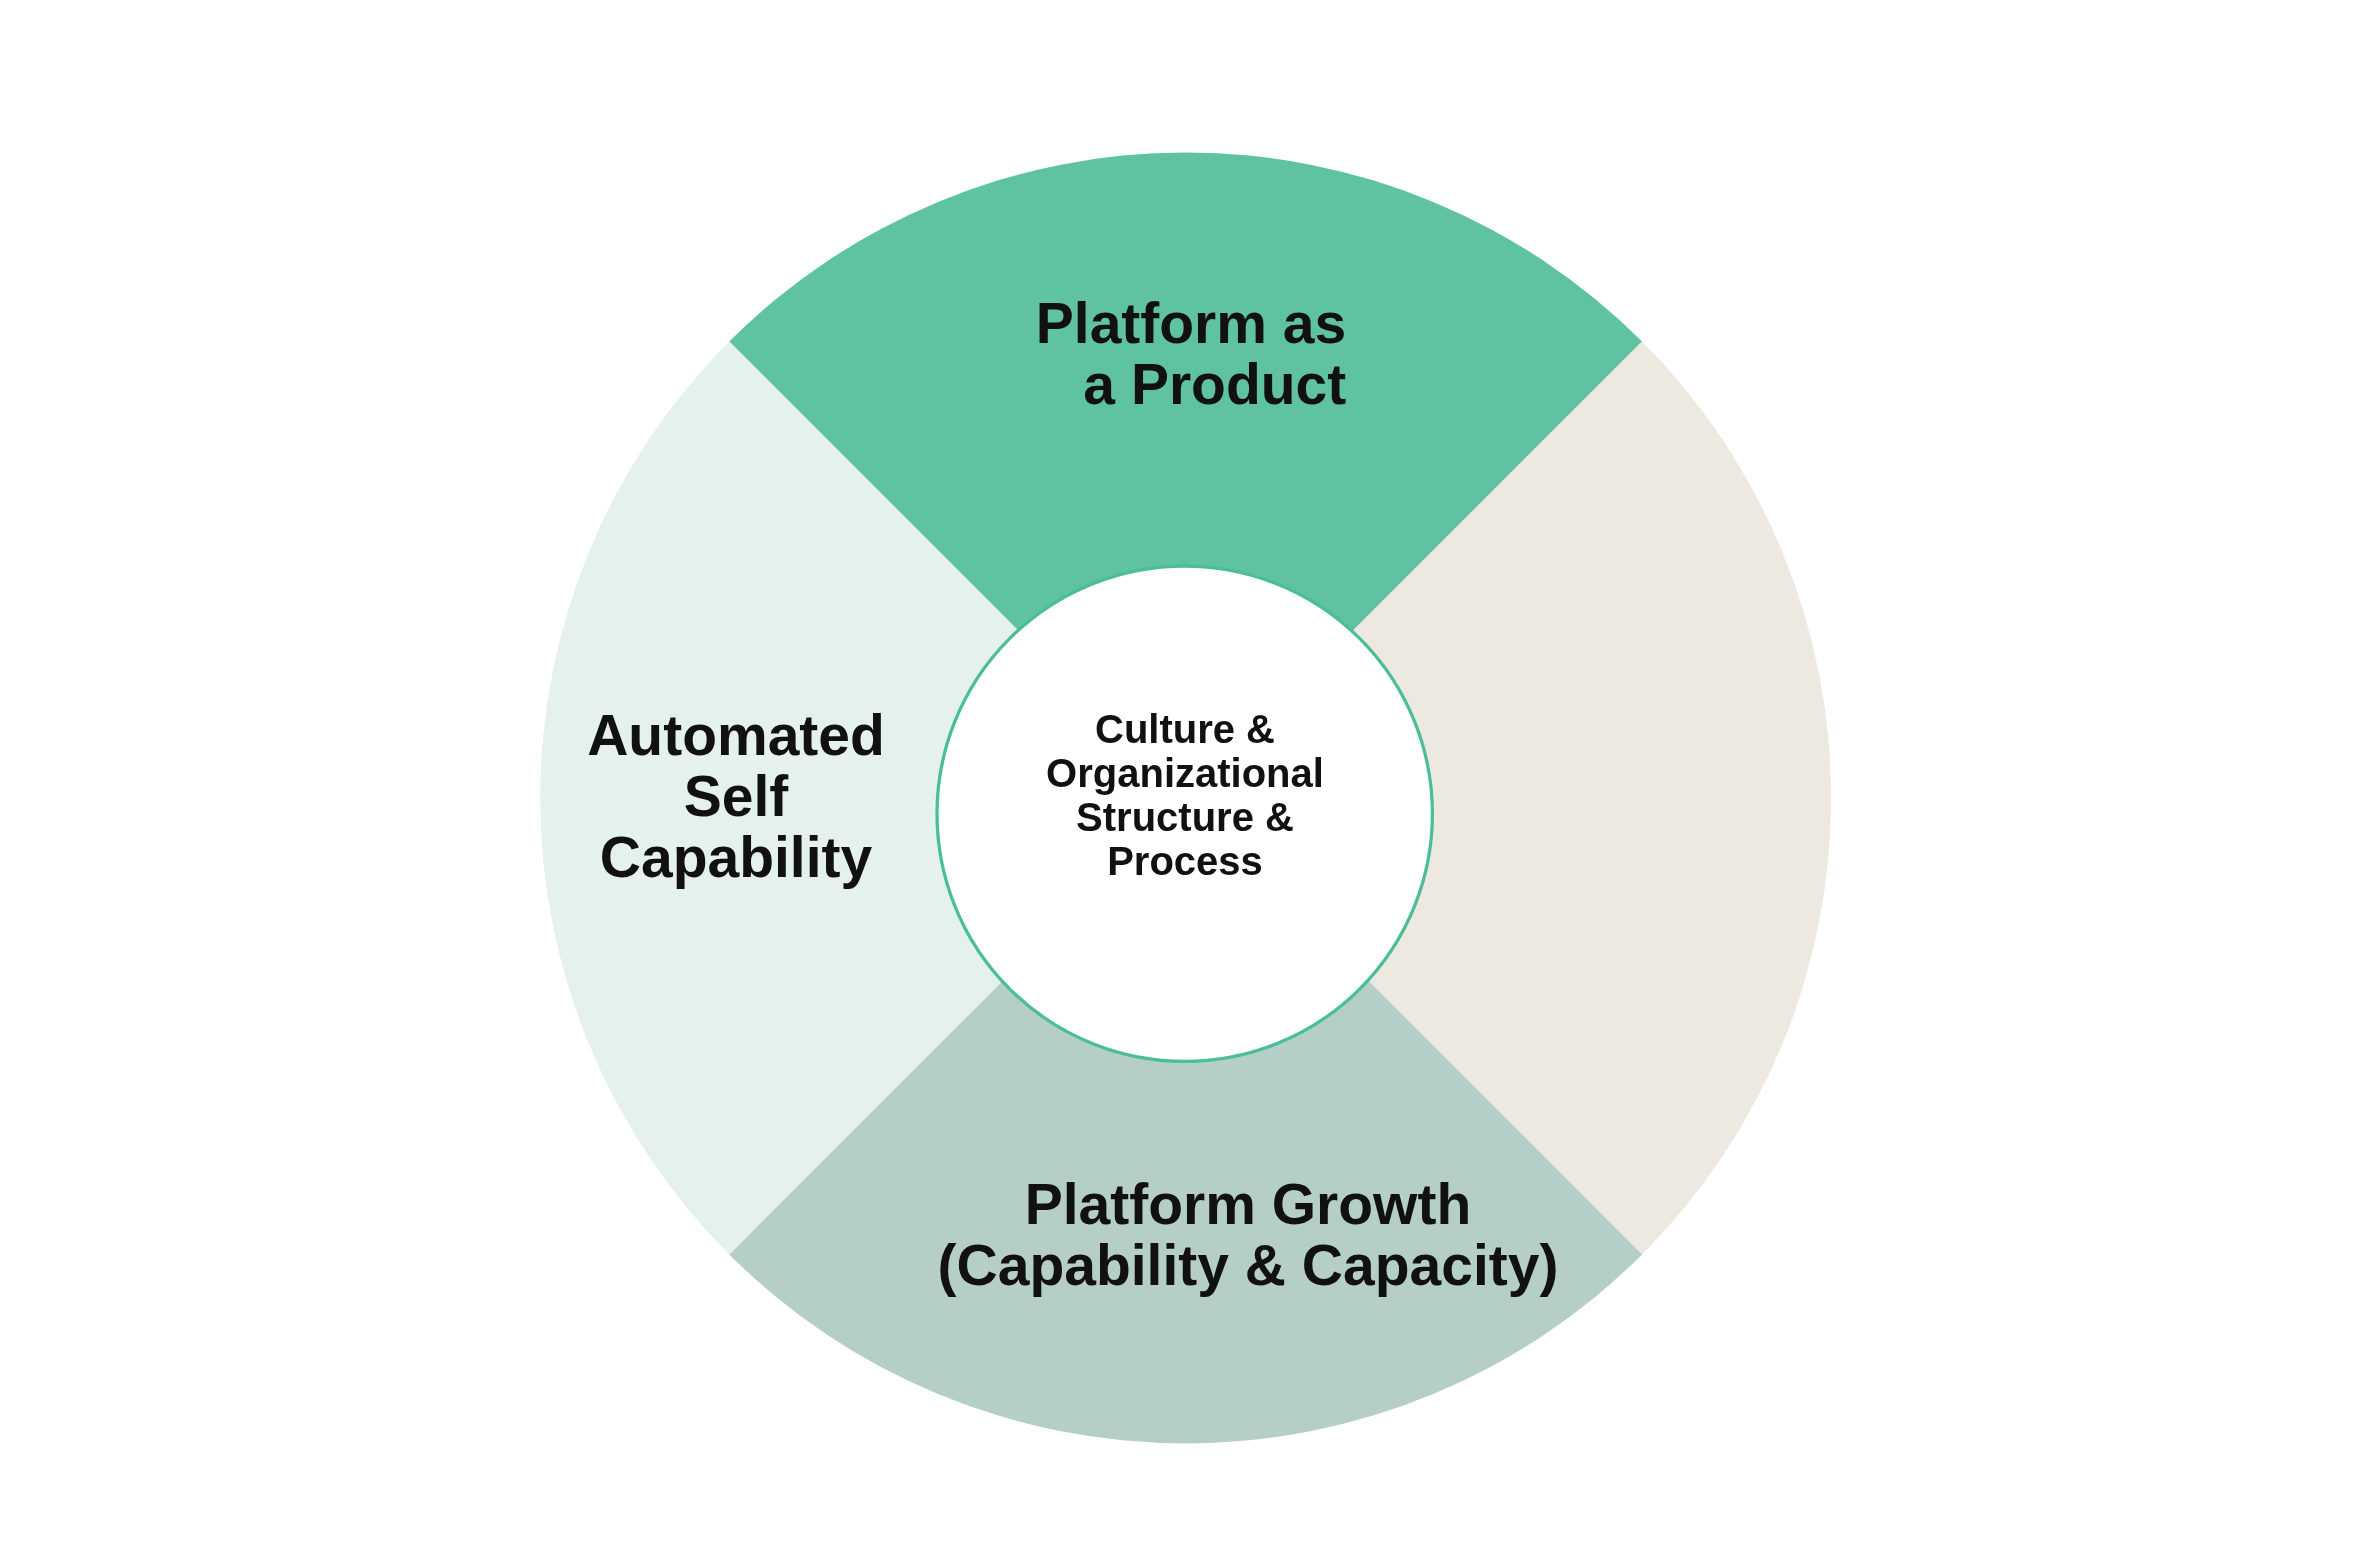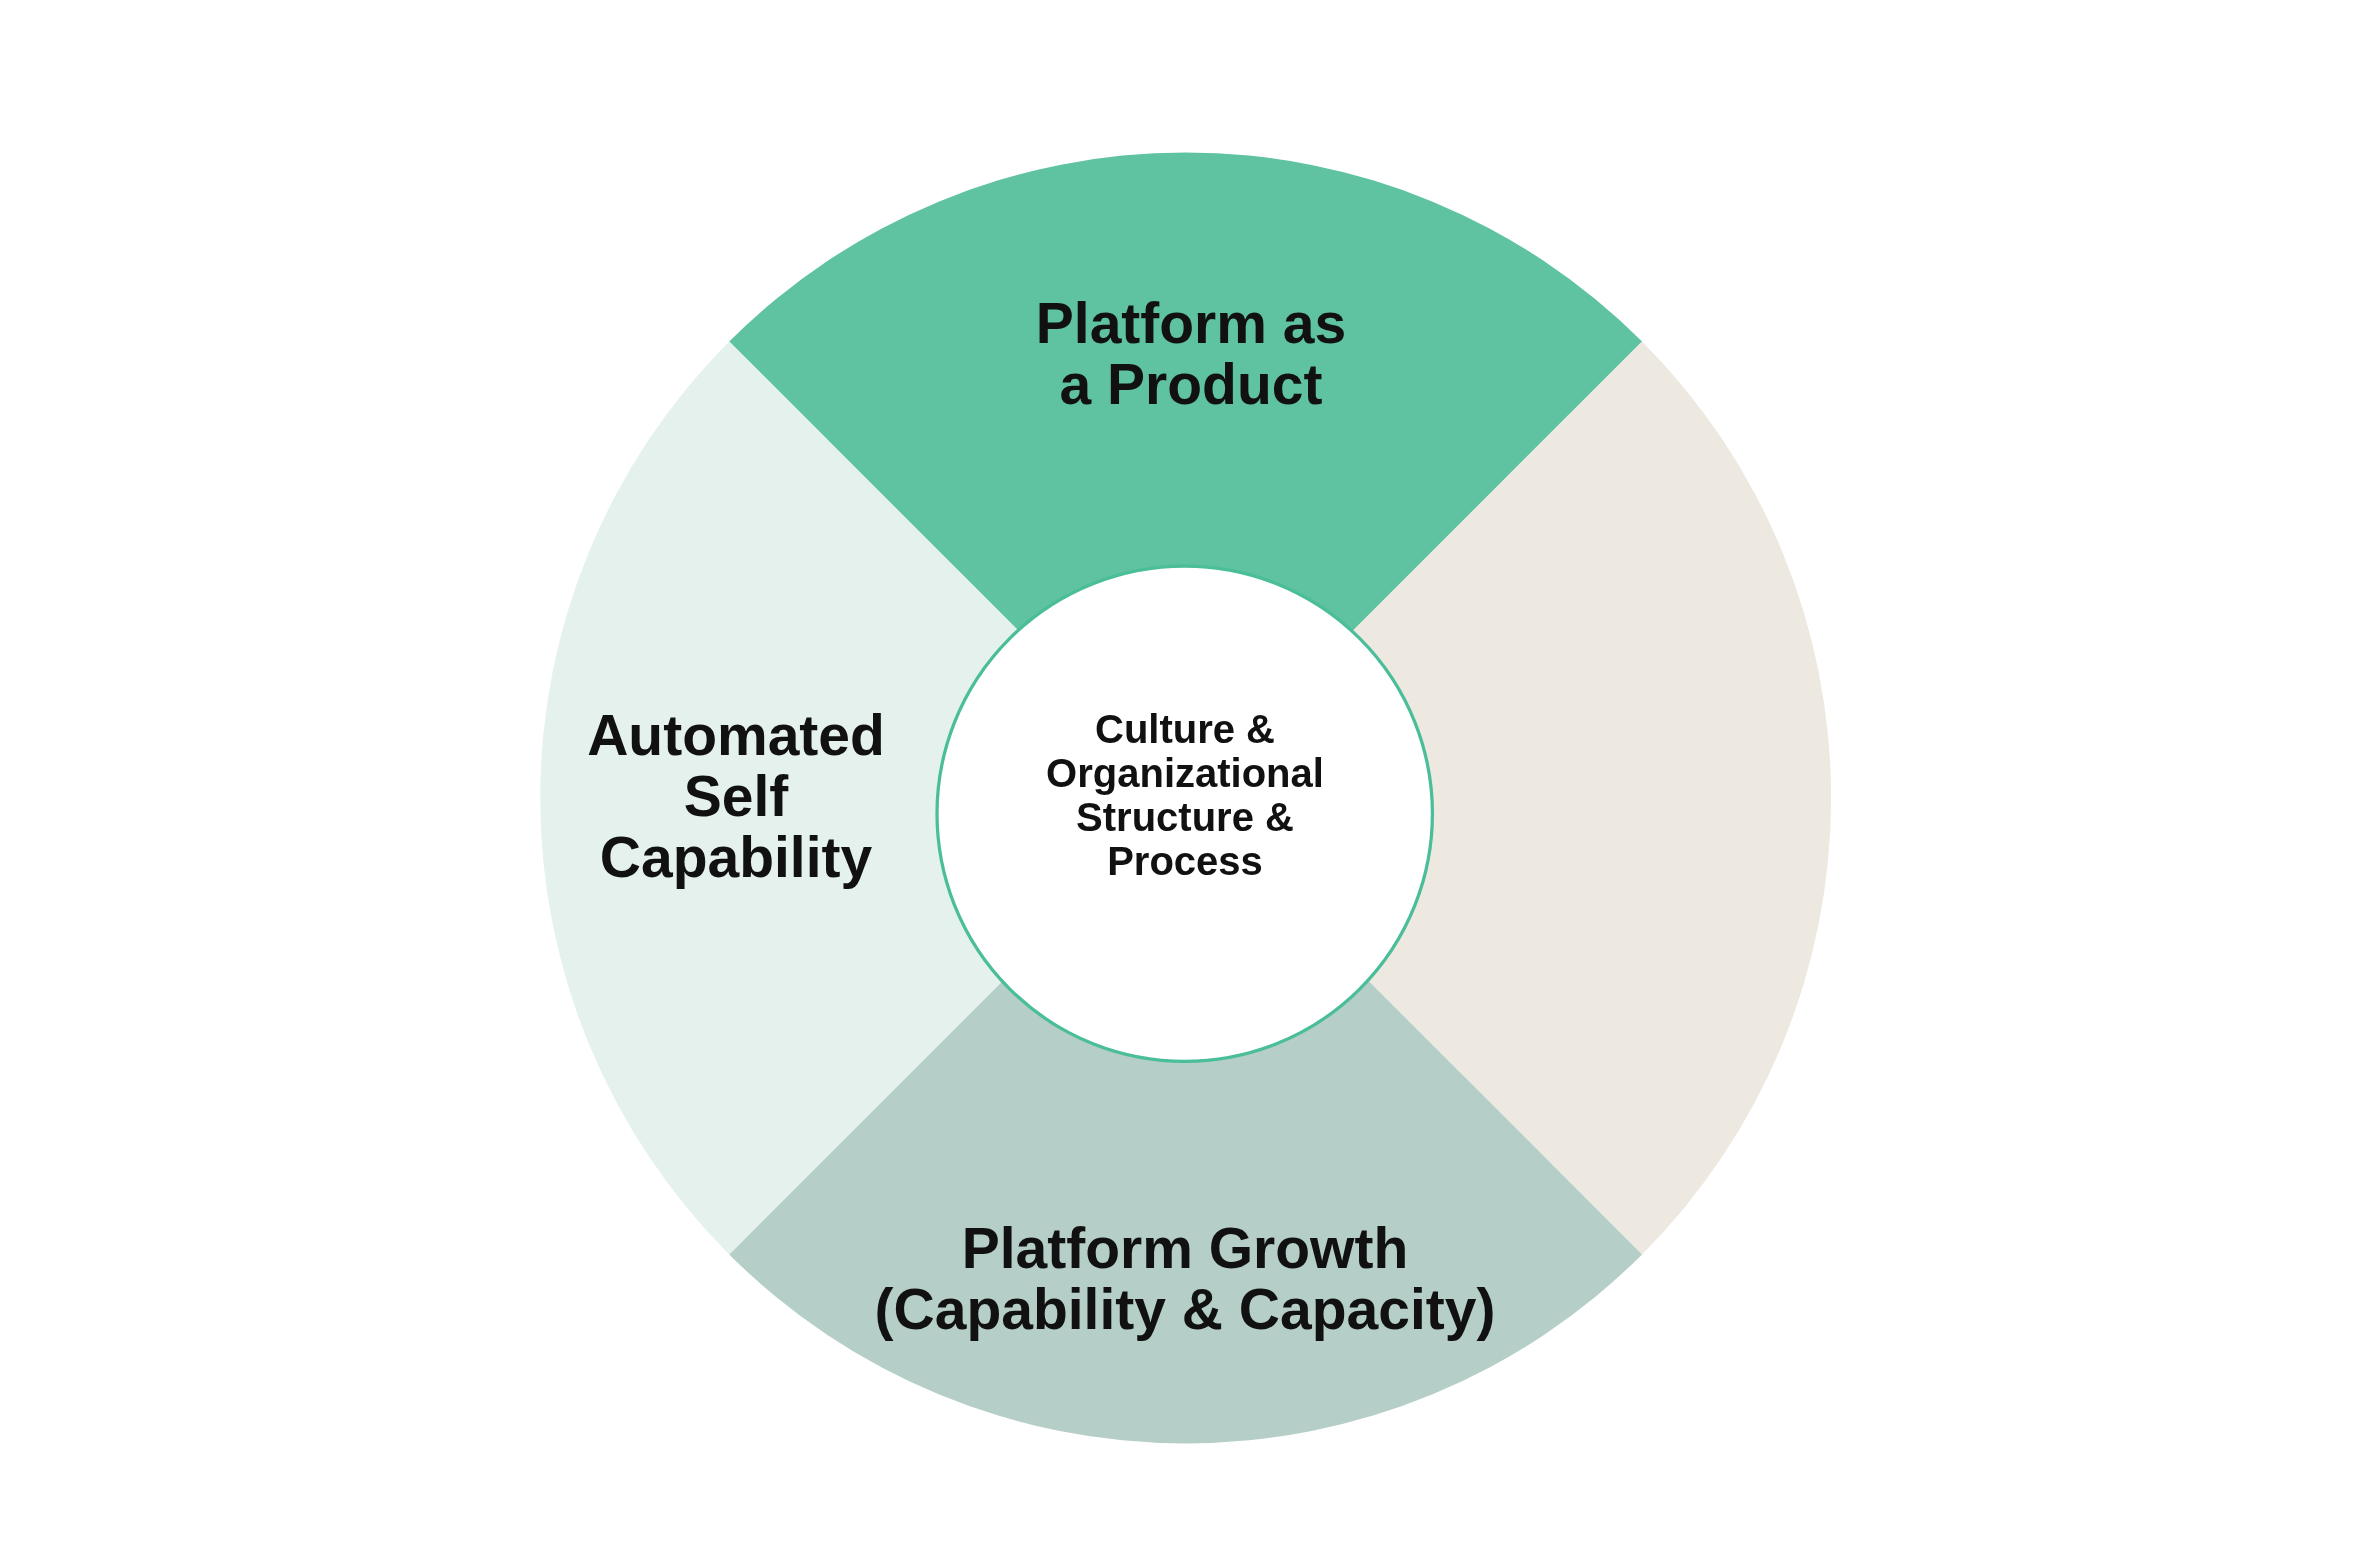--- a/index.html
+++ b/index.html
@@ -27,23 +27,23 @@
     position: absolute;
     transform: translate(-50%, -50%);
     text-align: center;
     font-weight: 700;
     font-size: 57px;
     line-height: 1.07;
     color: #111111;
     white-space: pre-line;
     letter-spacing: 0px;
   }
-  .label-top    { left: 1191px; top: 354px;  }
+  .label-top    { left: 1191px; top: 354px; text-align: right;  }
   .label-right  { left: 1616px; top: 799px;  }
-  .label-bottom { left: 1185px; top: 1235px; margin-top: 44px; }
+  .label-bottom { left: 1248px; top: 1235px; }
   .label-left   { left: 736px;  top: 796px;  }
   .label-center {
     left: 1185px;
     top: 795px;
     font-size: 40px;
     line-height: 1.10;
     max-width: 436px;
   }
 </style>
 </head>

